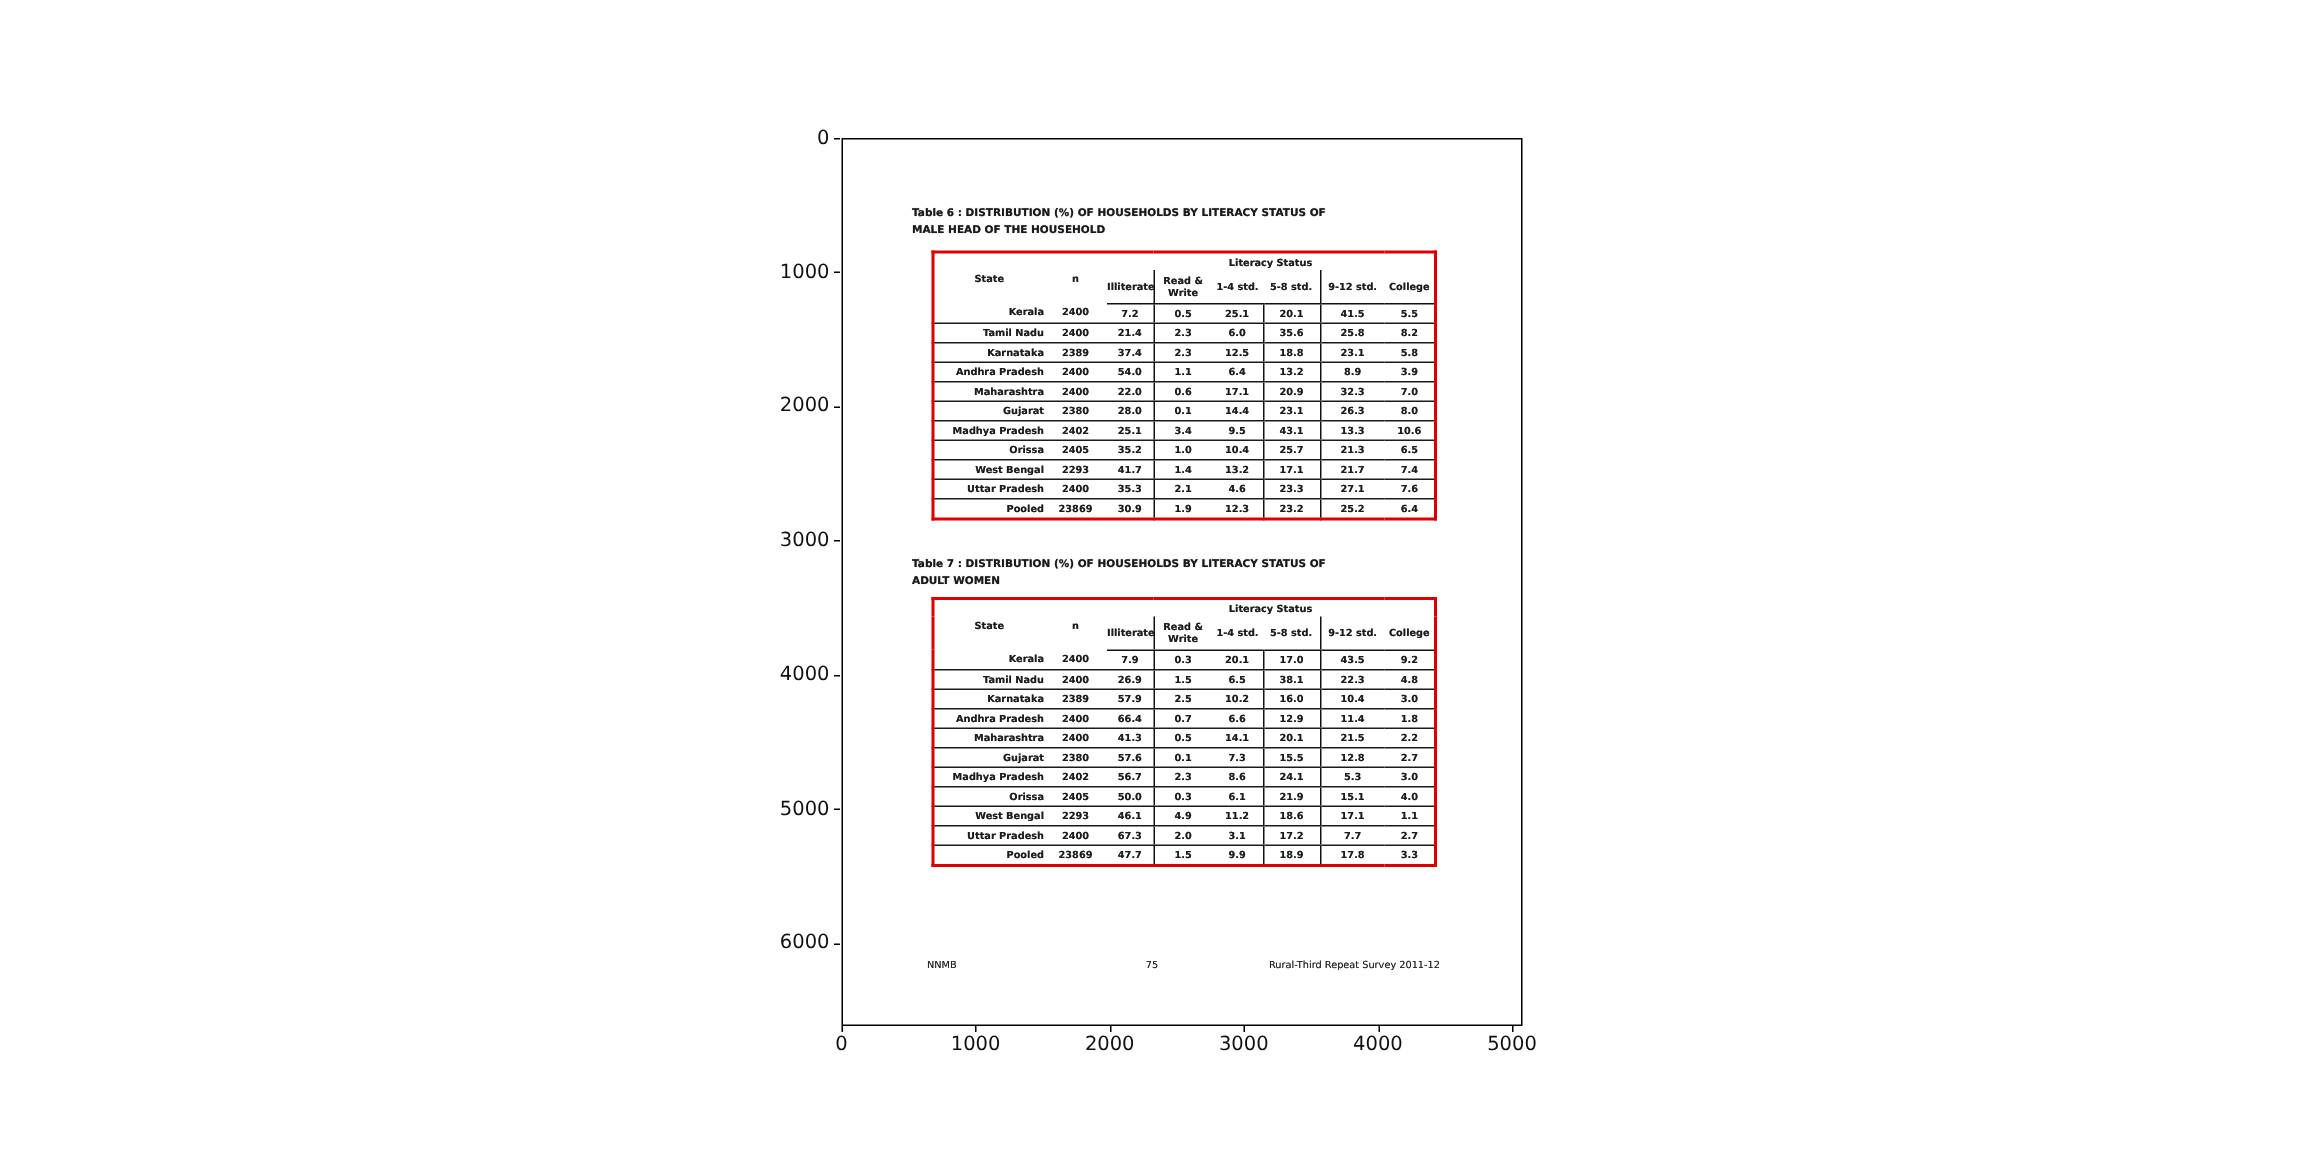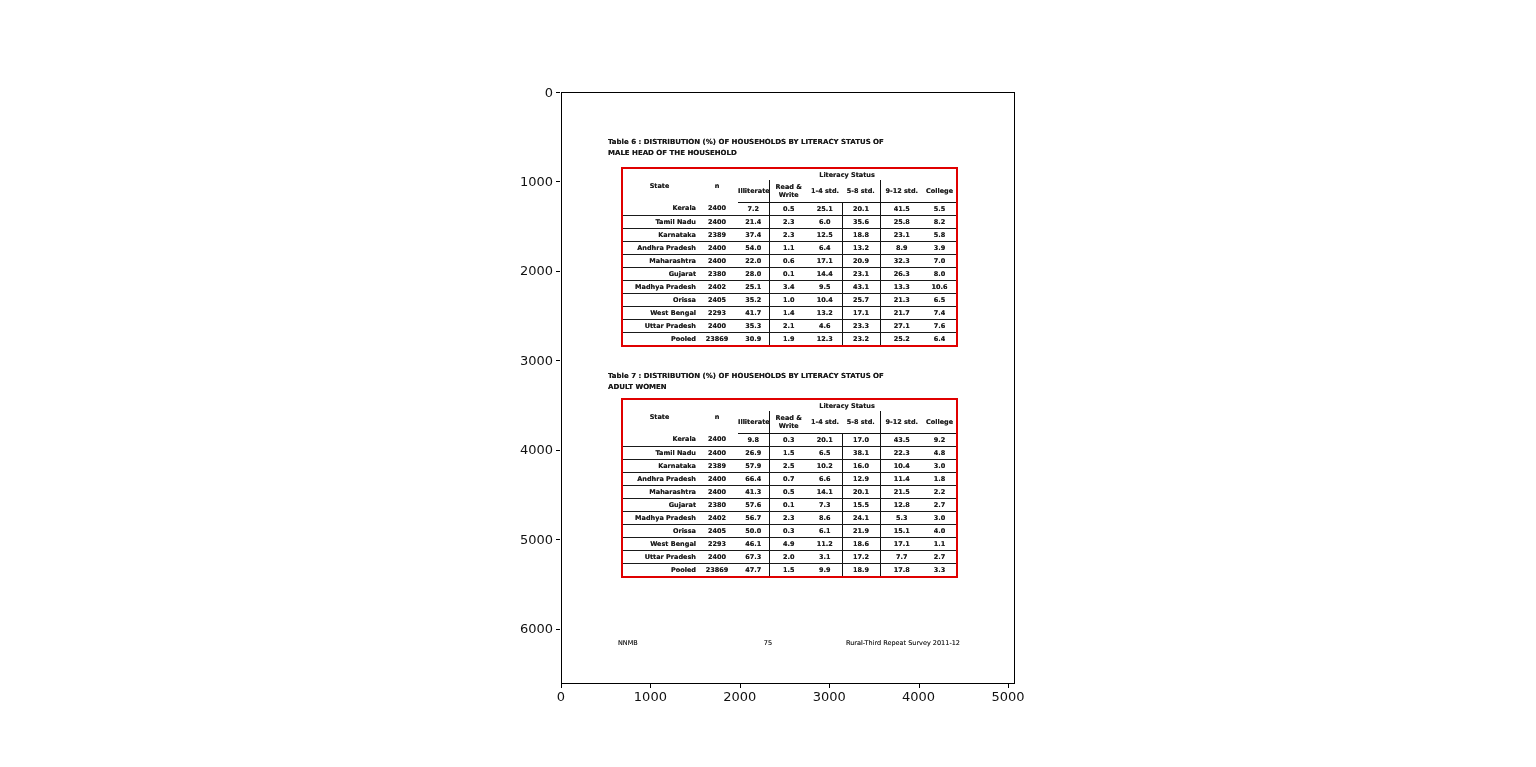--- a/index.html
+++ b/index.html
@@ -256,21 +256,21 @@
       <th>1-4 std.</th>
       <th>5-8 std.</th>
       <th class="vl">9-12 std.</th>
       <th>College</th>
     </tr>
   </thead>
   <tbody>
       <tr>
         <td class="state">Kerala</td>
         <td>2400</td>
-        <td>9.8</td>
+        <td>7.9</td>
         <td class="vl">0.3</td>
         <td>20.1</td>
         <td class="vl">17.0</td>
         <td class="vl">43.5</td>
         <td>9.2</td>
       </tr>
       <tr class="thick">
         <td class="state">Tamil Nadu</td>
         <td>2400</td>
         <td>26.9</td>

